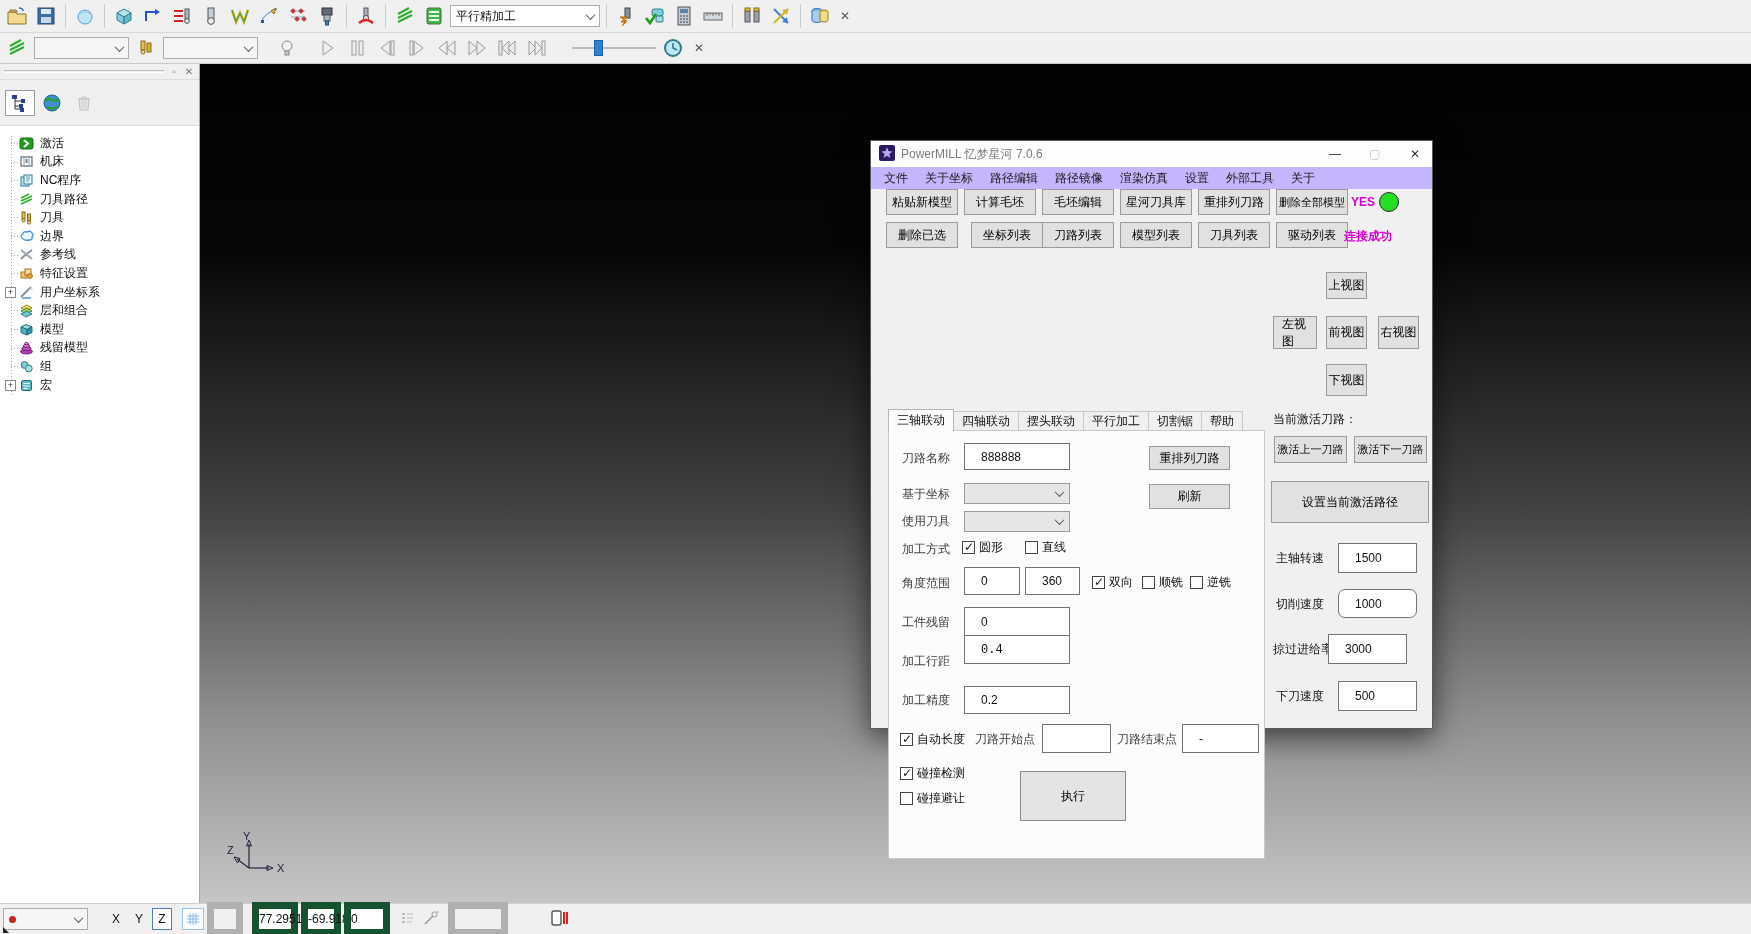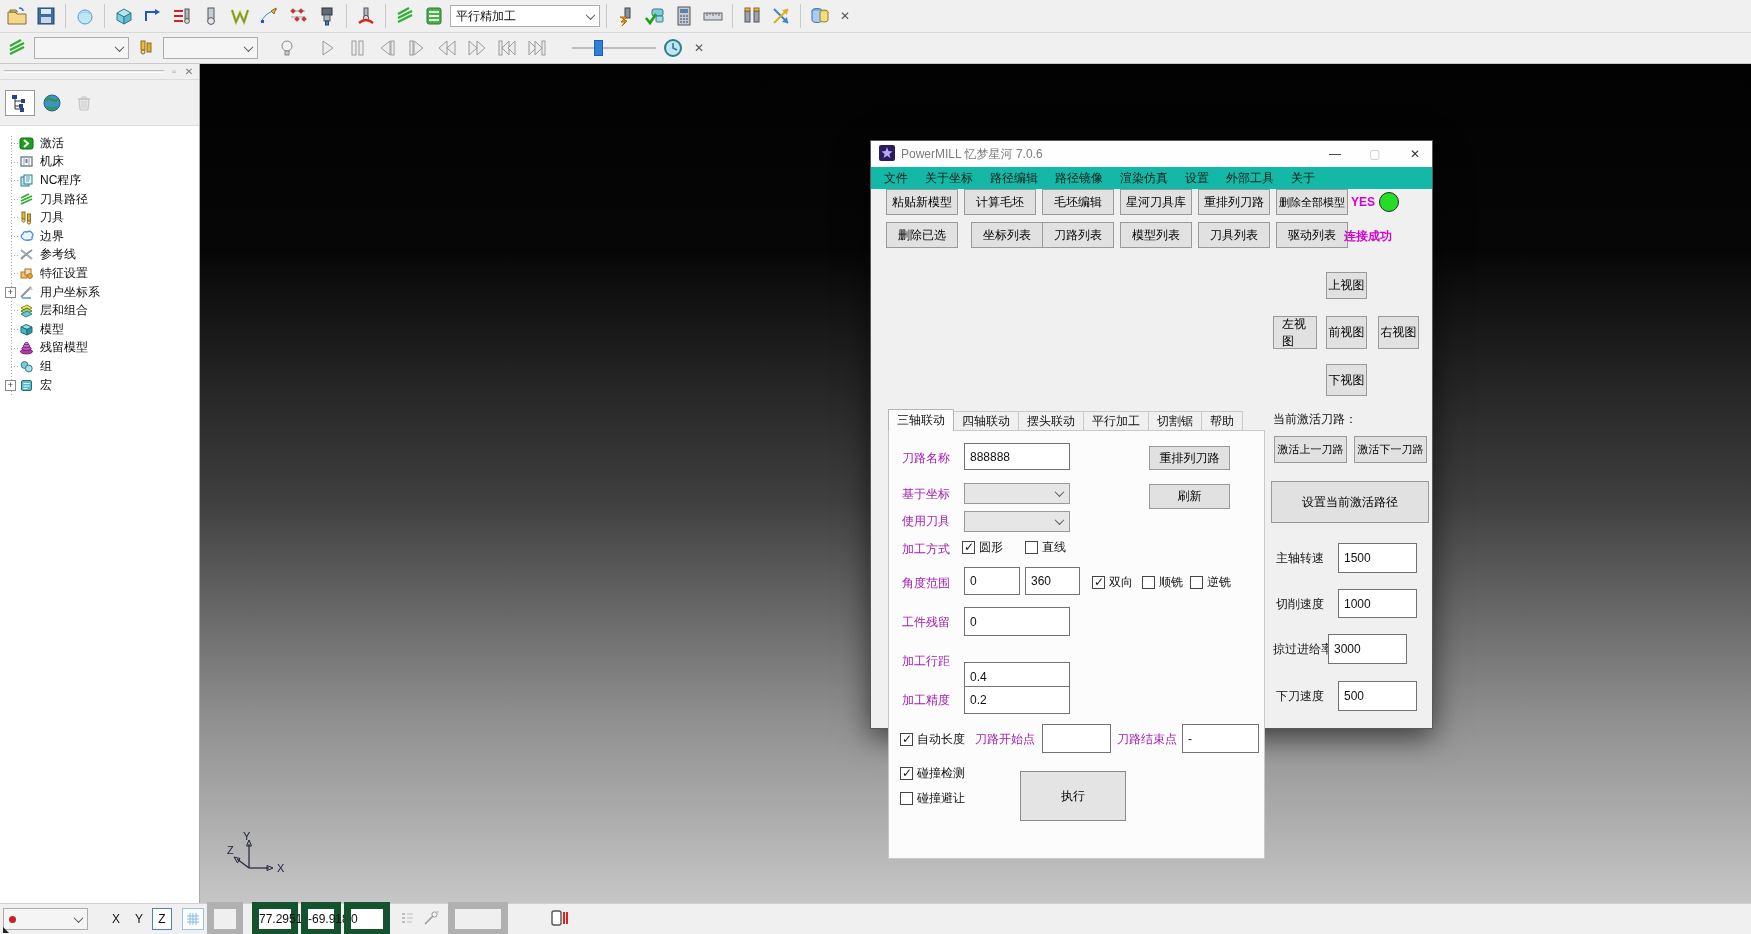--- a/index.html
+++ b/index.html
@@ -38,30 +38,30 @@
   #statusbar{position:absolute;left:0;top:903px;width:1751px;height:31px;background:#f0f0f0;border-top:1px solid #d0d0d0;display:flex;align-items:center;}
   .sfield{height:34px;background:#fff;border:7px solid #14532d;display:flex;align-items:center;padding:0 0;}
   .sfield.dim{background:#efefef;border-color:#b0b0b0;}
   .axbtn{width:20px;height:22px;display:flex;align-items:center;justify-content:center;color:#111;}
   .axbtn.on{background:#fff;border:1px solid #4f7fbf;}
   
   #dialog{position:absolute;left:870px;top:140px;width:563px;height:589px;background:#f0f0f0;border:1px solid #5a5a5a;box-shadow:0 8px 28px rgba(0,0,0,.6);}
   #dlg-titlebar{position:absolute;left:0;top:0;width:100%;height:26px;background:#fefefe;display:flex;align-items:center;padding-left:8px;gap:6px;}
   #dlg-title{color:#7c7c7c;font-size:12px;}
   .wbtn{width:34px;height:25px;display:flex;align-items:center;justify-content:center;color:#333;font-size:12px;}
-  #dlg-menubar{position:absolute;left:0;top:26px;width:100%;height:22px;display:flex;align-items:center;gap:17px;padding-left:13px;background:#14b8a6;}
+  #dlg-menubar{position:absolute;left:0;top:26px;width:100%;height:22px;display:flex;align-items:center;gap:17px;padding-left:13px;background:#c4b5fd;}
   .menu-item{color:#1a1a1a;}
   .dbtn{position:absolute;height:26px;background:#e1e1e1;border:1px solid #9a9a9a;display:flex;align-items:center;justify-content:center;font-size:12px;color:#000;}
   .actrow .dbtn{width:72px;top:0;}
   #tabs{position:absolute;left:17px;top:268px;height:22px;display:flex;align-items:flex-end;}
   .tab{height:20px;padding:0 8px;border:1px solid #c9c9c9;border-bottom:none;background:#f0f0f0;display:flex;align-items:center;color:#111;margin-right:-1px;}
   .tab.active{background:#fcfcfc;height:22px;border-color:#b5b5b5;position:relative;z-index:2;}
   #tabpanel{position:absolute;left:17px;top:289px;width:377px;height:429px;background:#fcfcfc;border:1px solid #c9c9c9;}
-  .flabel{position:absolute;color:#a21caf;white-space:nowrap;}
-  .finput{position:absolute;background:#fff;border:1px solid #737373;font-family:"Liberation Sans","DejaVu Sans",sans-serif;font-size:12px;padding:0 5px;color:#111;outline:none;}
+  .flabel{position:absolute;color:#404040;white-space:nowrap;}
+  .finput{position:absolute;background:#fff;border:1px solid #737373;font-family:"Liberation Sans","DejaVu Sans",sans-serif;font-size:12px;padding:0 16px;color:#111;outline:none;}
   .fselect{position:absolute;background:#e6e6e6;border:1px solid #9a9a9a;display:flex;align-items:center;justify-content:flex-end;padding-right:6px;}
   .cbrow{position:absolute;display:flex;align-items:center;gap:4px;white-space:nowrap;}
   .cb{width:13px;height:13px;border:1px solid #444;background:#fff;flex:none;position:relative;}
   .cb.on::after{content:"✓";position:absolute;left:1px;top:-2px;font-size:12px;color:#111;}
   
   .rlabel{position:absolute;color:#111;white-space:nowrap;}
 </style>
 </head>
 <body>
 
@@ -630,21 +630,21 @@
         </div>
       <div class="cbrow" style="left:301px;top:143px;">
           <span class="cb"></span>
           <span>逆铣</span>
         </div>
 
       <span class="flabel" style="left:13px;top:183px;">工件残留</span>
       <input class="finput" style="left: 75px; top: 176px; width: 106px; height: 29px;" readonly="" value="0">
 
       <span class="flabel" style="left:13px;top:222px;">加工行距</span>
-      <input class="finput" style="left: 75px; top: 231px; width: 106px; height: 29px;" readonly="" value="0.4">
+      <input class="finput" style="left: 75px; top: 204px; width: 106px; height: 29px; font-family: Liberation Mono, monospace;" readonly="" value="0.4">
 
       <span class="flabel" style="left:13px;top:261px;">加工精度</span>
       <input class="finput" style="left: 75px; top: 255px; width: 106px; height: 28px;" readonly="" value="0.2">
 
       <div class="cbrow" style="left:11px;top:300px;">
           <span class="cb on"></span>
           <span>自动长度</span>
         </div>
       <span class="flabel" style="left:86px;top:300px;">刀路开始点</span>
       <input class="finput" style="left: 153px; top: 293px; width: 69px; height: 29px;" readonly="" value="">
@@ -670,21 +670,21 @@
     <div class="dbtn" style="left:455px;top:223px;width:41px;height:32px;">下视图</div>
 
     <span class="rlabel" style="left:402px;top:270px;">当前激活刀路：</span>
     <div class="dbtn" style="left:403px;top:295px;width:73px;height:27px;font-size:11px;">激活上一刀路</div>
     <div class="dbtn" style="left:483px;top:295px;width:73px;height:27px;font-size:11px;">激活下一刀路</div>
     <div class="dbtn" style="left:400px;top:340px;width:158px;height:42px;">设置当前激活路径</div>
 
     <span class="rlabel" style="left:405px;top:409px;">主轴转速</span>
     <input class="finput" style="left: 467px; top: 402px; width: 79px; height: 30px;" readonly="" value="1500">
     <span class="rlabel" style="left:405px;top:455px;">切削速度</span>
-    <input class="finput" style="left: 467px; top: 448px; width: 79px; height: 29px;" readonly="" value="1000">
+    <input class="finput" style="left: 467px; top: 448px; width: 79px; height: 29px; border-radius: 7px;" readonly="" value="1000">
     <span class="rlabel" style="left:402px;top:500px;">掠过进给率</span>
     <input class="finput" style="left: 457px; top: 493px; width: 79px; height: 30px;" readonly="" value="3000">
     <span class="rlabel" style="left:405px;top:547px;">下刀速度</span>
     <input class="finput" style="left: 467px; top: 540px; width: 79px; height: 30px;" readonly="" value="500">
   </div>
 </div>
 
 <div id="statusbar">
   <div class="combo" style="width:85px;height:22px;margin-left:3px;background:#f5f5f5;position:relative;">
     <span style="width:7px;height:7px;border-radius:50%;background:#c22;display:inline-block;"></span>

